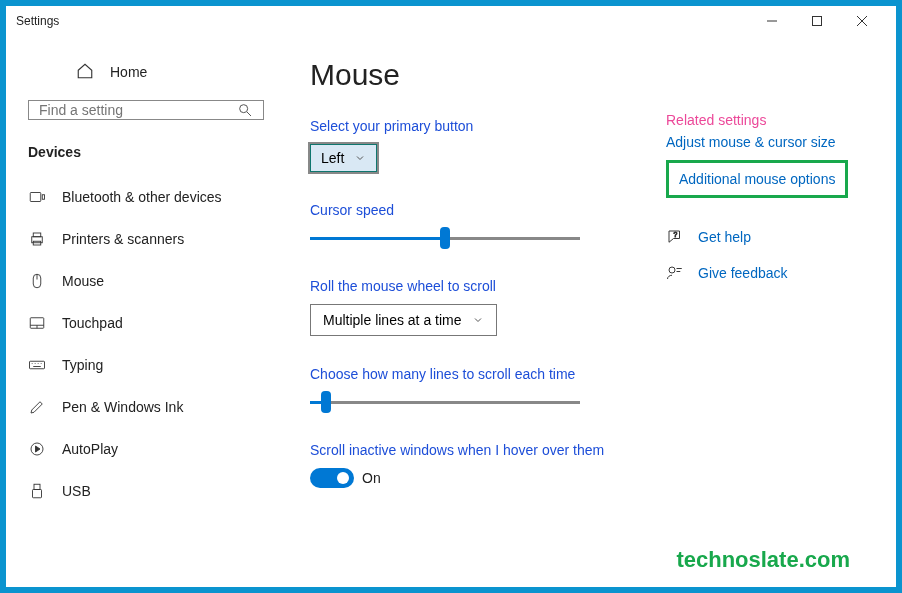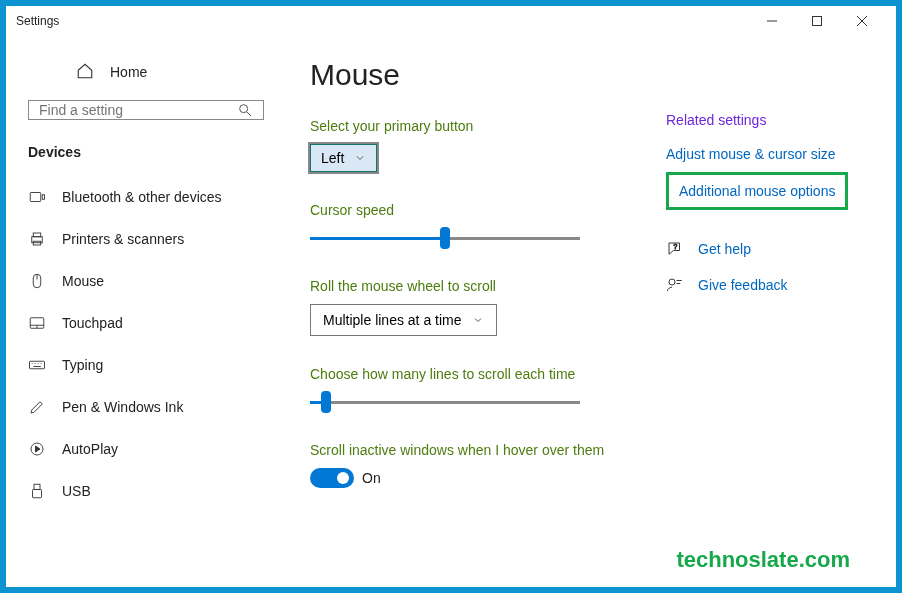--- a/index.html
+++ b/index.html
@@ -16,35 +16,35 @@
   .home-label { font-size: 14px; color: #222; }
   .search-box { margin: 12px 22px 18px 22px; height: 20px; border: 1px solid #888; display: flex; align-items: center; padding: 0 10px; }
   .search-input { flex: 1; border: none; outline: none; font-size: 14px; color: #555; background: transparent; }
   .search-icon { width: 16px; height: 16px; color: #555; }
   .category-header { font-size: 14px; font-weight: 600; color: #222; padding: 6px 22px 16px 22px; }
   .nav-item { display: flex; align-items: center; padding: 12px 22px; cursor: pointer; font-size: 14px; color: #222; }
   .nav-icon { width: 18px; height: 18px; margin-right: 16px; display:inline-flex; align-items:center; justify-content:center; color:#333; }
   .main-col { flex: 1; padding: 22px 20px 10px 24px; display: flex; }
   .settings-col { flex: 1; }
   .page-title { font-size: 30px; font-weight: 400; color: #222; margin-bottom: 26px; }
-  .section-label { font-size: 14px; color: #4d7c0f; margin-bottom: 10px; }
+  .section-label { font-size: 14px; color: #1d4ed8; margin-bottom: 10px; }
   .dropdown { display: inline-flex; align-items: center; border: 1px solid #0f766e; padding: 5px 10px; font-size: 14px; cursor: pointer; background: #d9e8f4; outline: 2px solid #888; }
   .dropdown.white { background: #fff; outline: none; border: 1px solid #777; padding: 7px 12px; }
   .chevron { margin-left: 10px; color: #555; display:inline-flex; }
   .group { margin-bottom: 30px; }
   .slider-wrap { width: 270px; height: 20px; position: relative; display: flex; align-items: center; }
   .slider-track-blue { height: 3px; background: #0078d4; }
   .slider-track-gray { height: 3px; background: #888; flex:1; }
   .slider-thumb { width: 10px; height: 22px; background: #0078d4; border-radius: 4px; position: absolute; top: -1px; }
   .toggle-row { display: flex; align-items: center; }
   .toggle { width: 44px; height: 20px; border-radius: 10px; background: #0078d4; position: relative; cursor: pointer; }
   .toggle-knob { width: 12px; height: 12px; background: #fff; border-radius: 50%; position: absolute; top: 4px; right: 5px; }
   .toggle-label { margin-left: 8px; font-size: 14px; color: #222; }
   .side-col { width: 210px; padding-top: 54px; }
-  .related-heading { font-size: 14px; color: #6d28d9; margin-bottom: 18px; }
+  .related-heading { font-size: 14px; color: #ec4899; margin-bottom: 6px; }
   .link { font-size: 14px; color: #0067c0; cursor: pointer; display:block; }
   .highlight-box { border: 3px solid #18a84c; padding: 8px 10px; display: inline-block; margin-top: 10px; }
   .help-row { display: flex; align-items: center; margin-top: 30px; }
   .help-row + .help-row { margin-top: 18px; }
   .help-icon { width: 18px; height: 18px; margin-right: 14px; color: #333; display:inline-flex; align-items:center; justify-content:center; }
   .watermark { position: absolute; bottom: 14px; right: 46px; font-size: 22px; font-weight: 700; color: #18a84c; font-family: Arial, sans-serif; }
 </style>
 </head>
 <body>
 

